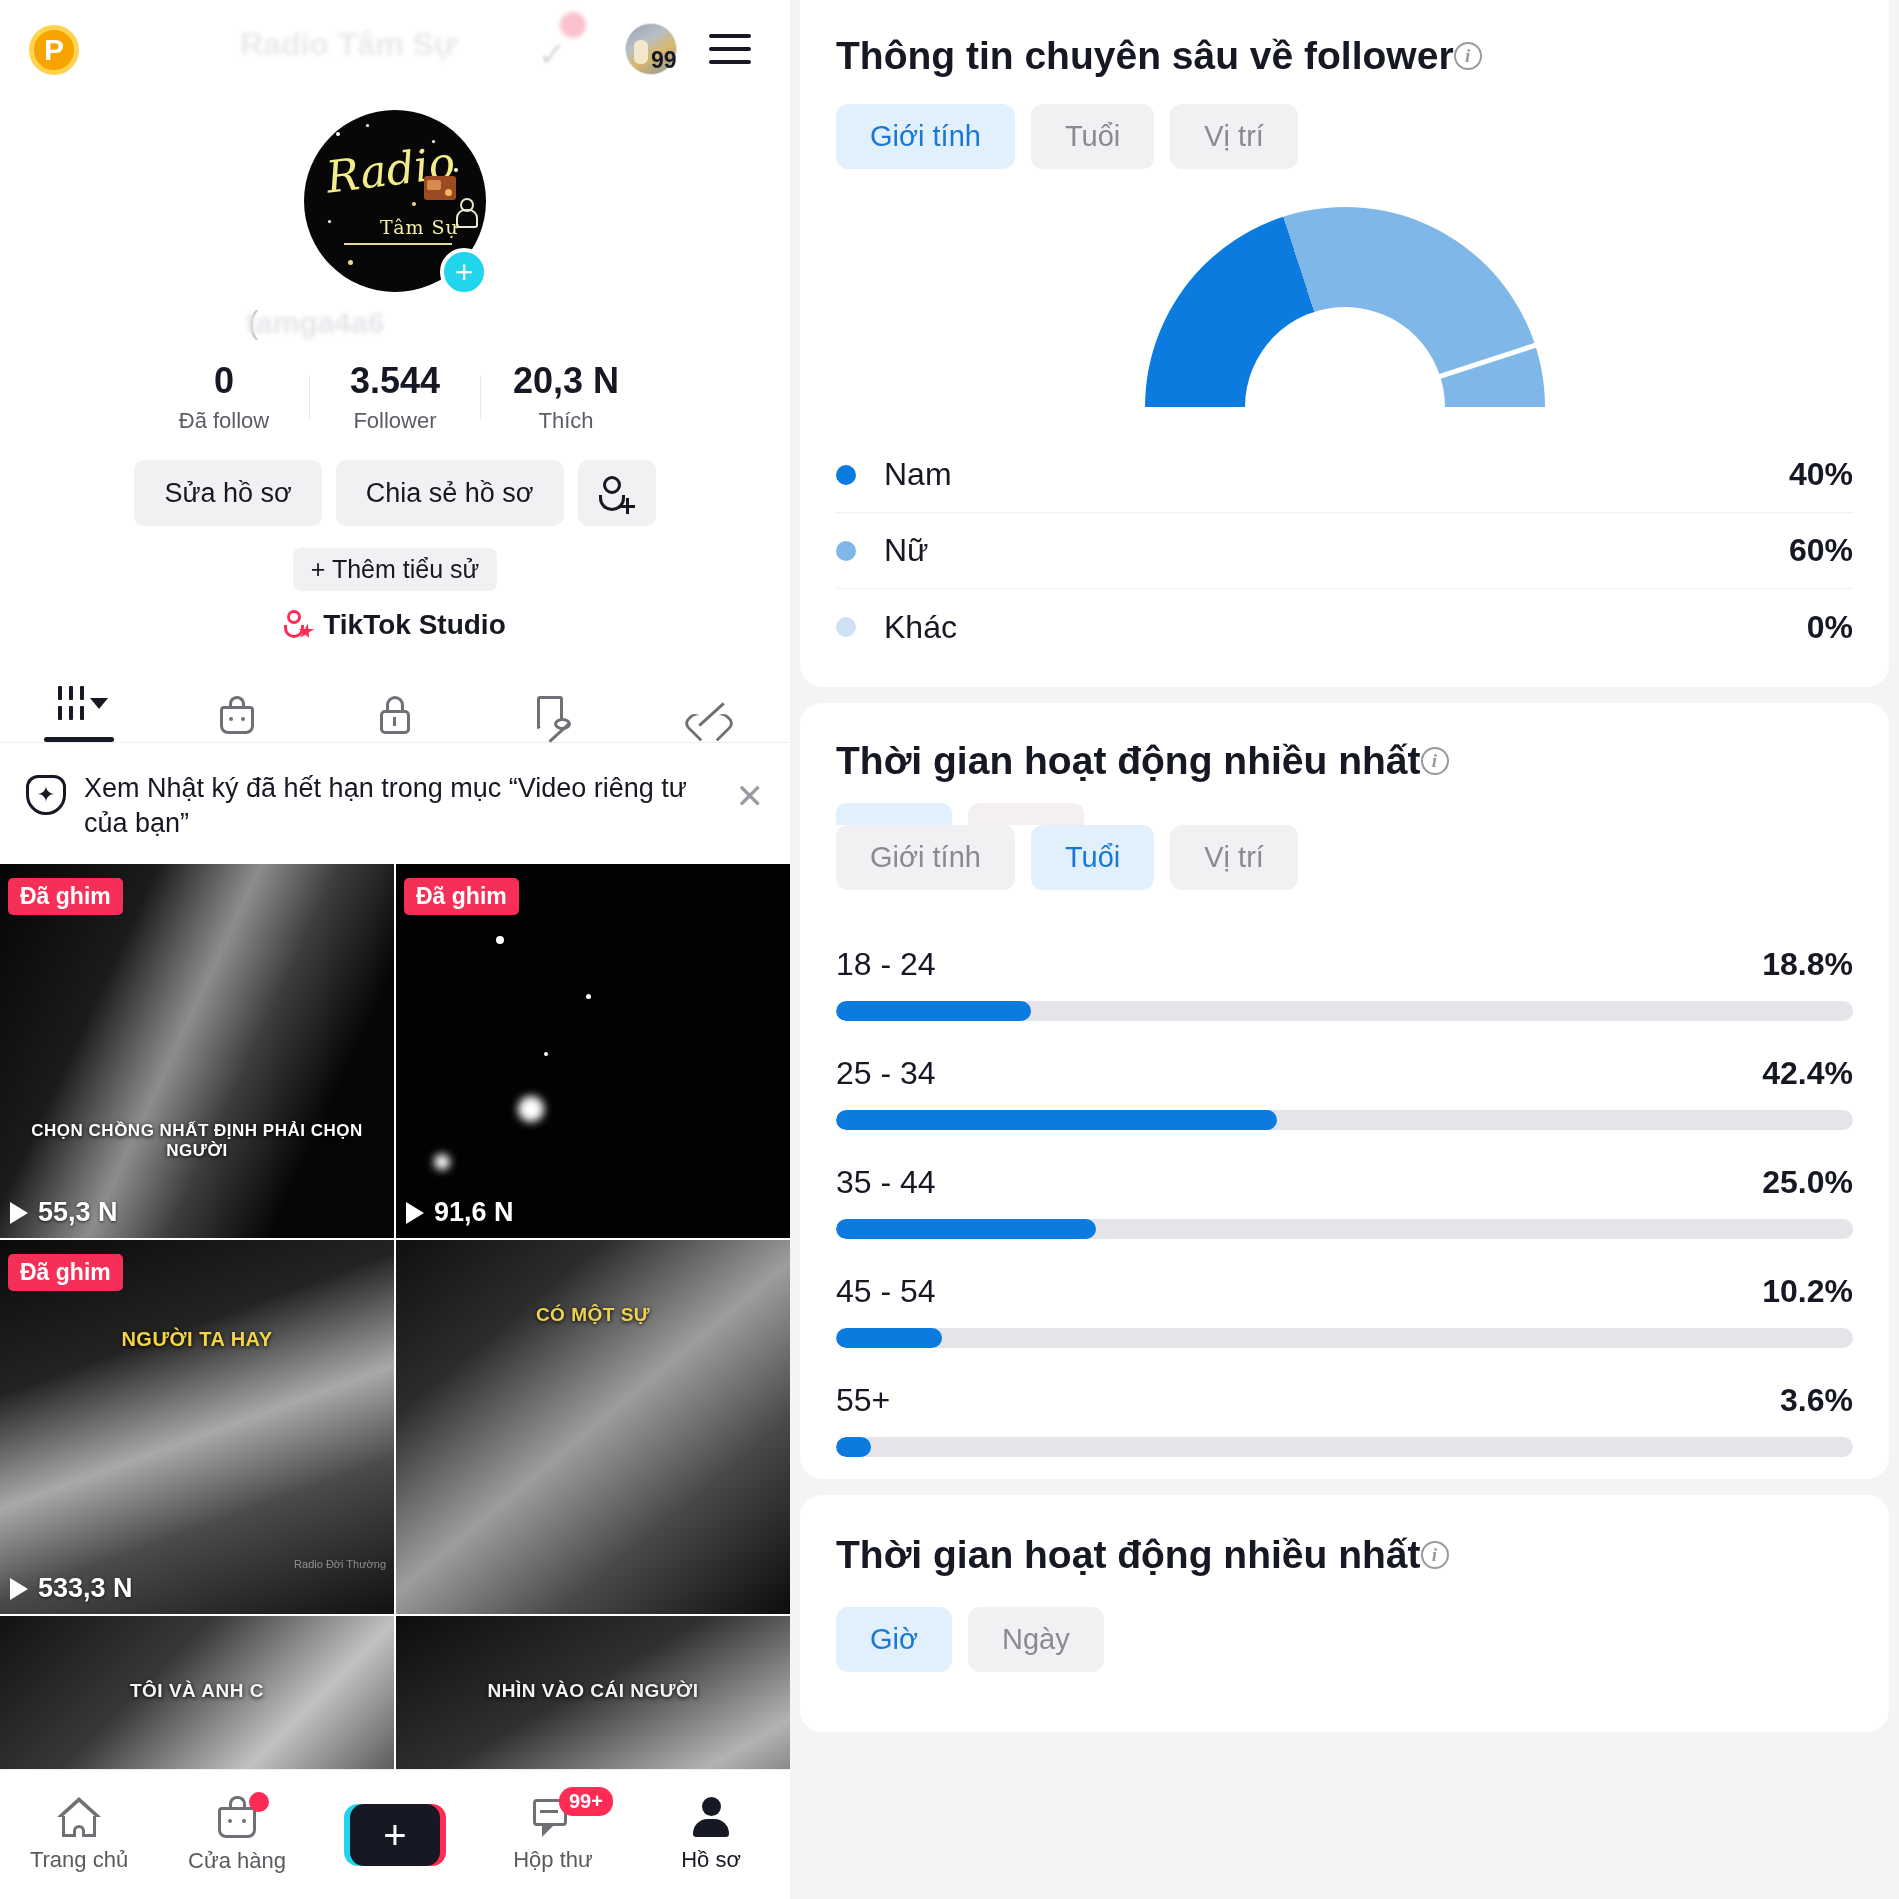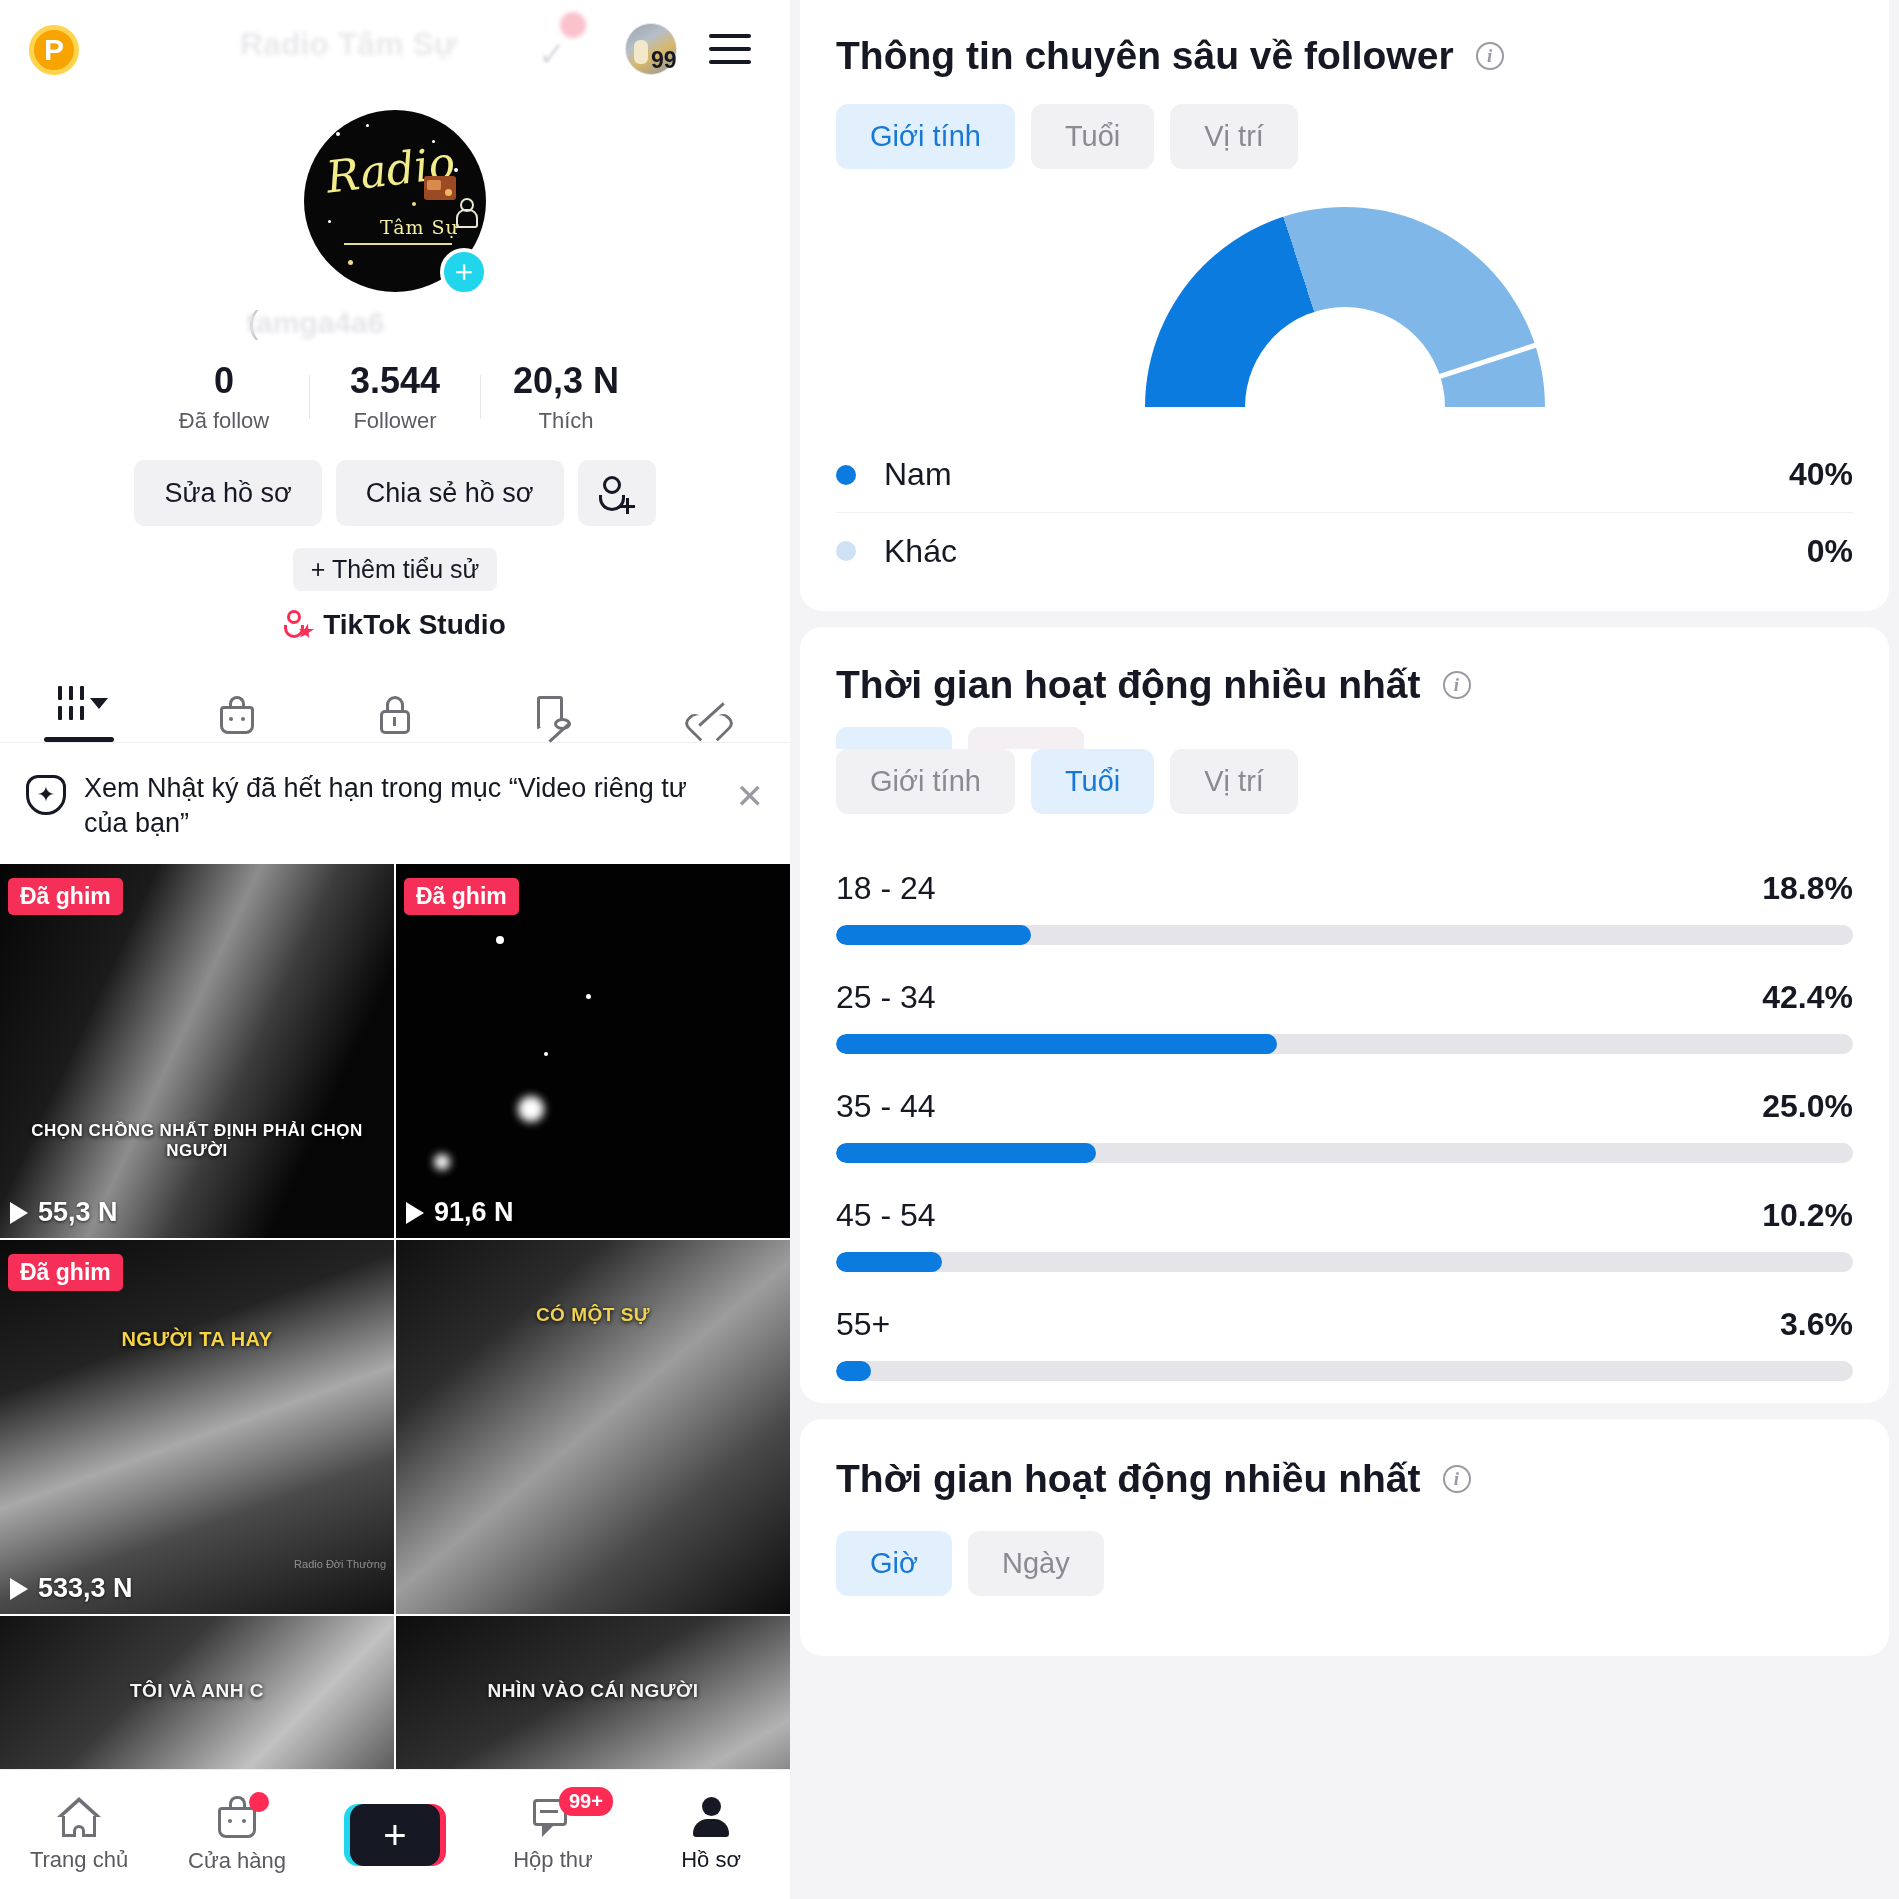--- a/index.html
+++ b/index.html
@@ -258,21 +258,21 @@
   
   .right {
     position: relative; width: 1109px; height: 1899px;
     background: #f4f4f6; overflow: hidden; flex: none; padding: 0 0 0 0;
   }
   .card {
     background: #ffffff; border-radius: 22px; margin: 0 10px 16px 10px;
     padding: 30px 36px 22px 36px;
   }
   .card-title {
-    display: flex; align-items: center; gap: 22px;
+    display: flex; align-items: center; gap: 0;
     font-size: 39px; font-weight: bold; color: #161823;
   }
   .info-ic {
     width: 28px; height: 28px; border: 2.5px solid #9a9aa2; border-radius: 50%;
     display:flex; align-items:center; justify-content:center;
     font-size: 19px; color: #9a9aa2; font-family:"Liberation Serif", serif; font-style: italic;
   }
   .chips { display: flex; gap: 16px; margin-top: 26px; }
   .chip {
     padding: 16px 34px; border-radius: 12px; background: #f1f1f3;
@@ -581,20 +581,25 @@
         </div>
       </div>
 
       <div class="legend">
         <div class="lrow">
           <span class="ldot" style="background:#0C7BE0;"></span>
           <span class="llabel">Nam</span>
           <span class="lval">40%</span>
         </div>
         <div class="lrow">
+          <span class="ldot" style="background:#7FB8E8;"></span>
+          <span class="llabel">Nữ</span>
+          <span class="lval">60%</span>
+        </div>
+        <div class="lrow">
           <span class="ldot" style="background:#CFE2F5;"></span>
           <span class="llabel">Khác</span>
           <span class="lval">0%</span>
         </div>
       </div>
     </div>
 
     <div class="card" style="padding-top:36px;">
       <div class="card-title">
         <span>Thời gian hoạt động nhiều nhất</span>

